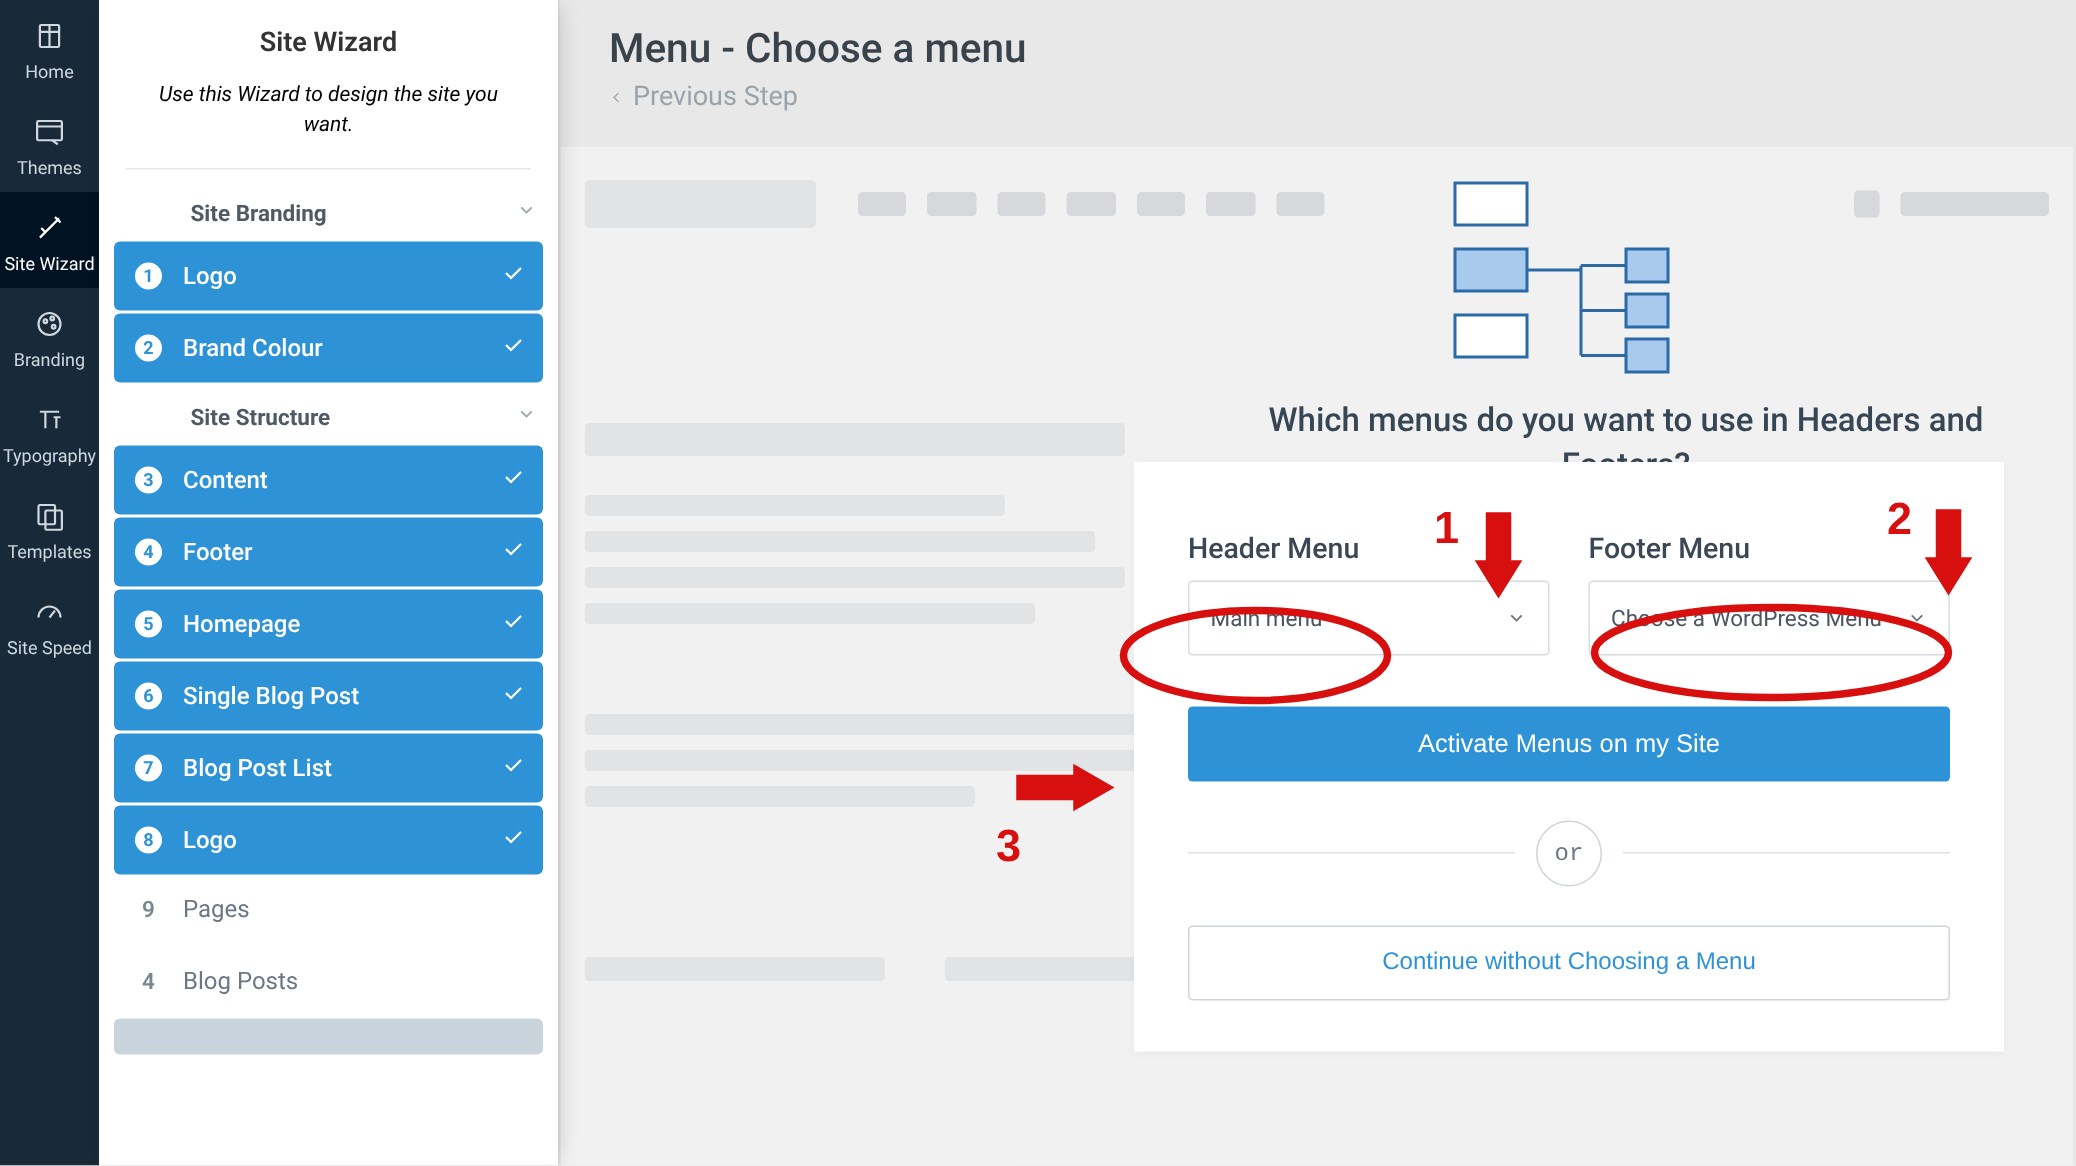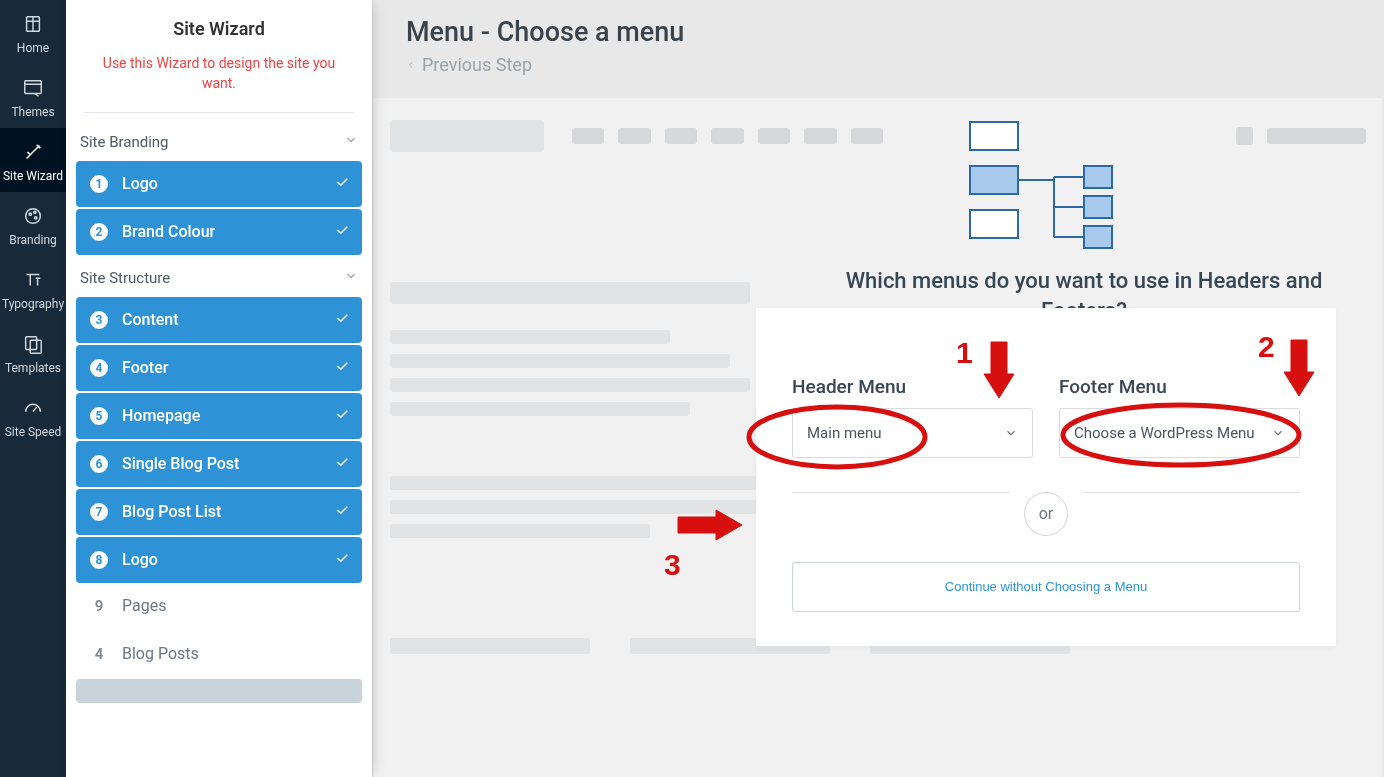--- a/index.html
+++ b/index.html
@@ -45,28 +45,29 @@
     overflow: hidden;
   }
   .wiz-header {
     padding: 18px 18px 6px;
     text-align: center;
   }
   .wiz-title {
     font-size: 18px; font-weight: 600; color: #333; margin-bottom: 14px;
   }
   .wiz-sub {
-    font-size: 14px; color: #ef4444; line-height: 1.45;
+    font-size: 14px; color: #000000; line-height: 1.45;
     padding: 0 10px 18px;
     border-bottom: 1px solid #e3e6ea;
+    font-style: italic;
   }
   .group-head {
     display: flex; align-items: center; justify-content: space-between;
     padding: 14px 14px 10px;
-    font-size: 15px; color: #505a64; font-weight: 400;
+    font-size: 15px; color: #505a64; font-weight: 700; margin-left: 47px;
   }
   .group-head .chev { color: #9aa2a9; }
   .chev svg { width: 14px; height: 14px; stroke: currentColor; fill: none; stroke-width: 2; }
 
   .steps { padding: 0 10px; display: flex; flex-direction: column; gap: 2px; }
   .step {
     display: flex; align-items: center;
     background: #2e93d6;
     color: #fff;
     border-radius: 4px;
@@ -135,21 +136,21 @@
     position: absolute; left: 440px; top: 168px; width: 540px;
     text-align: center; font-size: 22px; color: #374655; line-height: 1.4;
     font-weight: 500;
   }
 
   
   .card {
     position: absolute; right: 46px; top: 210px;
     width: 580px;
     background: #fff;
-    padding: 67px 36px 34px;
+    padding: 46px 36px 34px;
     box-shadow: 0 2px 6px rgba(0,0,0,0.04);
   }
   .fields { display: flex; gap: 26px; margin-bottom: 34px; }
   .fld { flex: 1; display: flex; flex-direction: column; gap: 10px; }
   .fld-label { font-size: 19px; color: #3b4754; font-weight: 500; }
   .select {
     height: 50px;
     border: 1px solid #d7dbdf;
     border-radius: 3px;
     display: flex; align-items: center; justify-content: space-between;
@@ -162,35 +163,36 @@
   .select svg { width: 14px; height: 14px; stroke: #6a737b; fill: none; stroke-width: 2; }
 
   .btn-primary {
     width: 100%; height: 50px;
     background: #2e93d6; color: #fff;
     border: 0; border-radius: 3px;
     font-size: 17px; font-weight: 500;
     cursor: pointer;
   }
   .or-row {
-    display: flex; gap: 14px;
+    display: flex; align-items: center; gap: 14px;
     margin: 26px 0;
+    font-family: Liberation Mono, monospace;
   }
   .or-row hr { flex: 1; border: 0; border-top: 1px solid #dfe3e6; }
   .or-pill {
     width: 44px; height: 44px; border-radius: 50%;
     border: 1px solid #cfd4d8;
     display: flex; align-items: center; justify-content: center;
     font-size: 16px; color: #6d7780;
   }
   .btn-secondary {
     width: 100%; height: 50px;
     background: #fff; color: #2e93d6;
     border: 1px solid #cfd4d8; border-radius: 3px;
-    font-size: 13px; font-weight: 500;
+    font-size: 16px; font-weight: 500;
     cursor: pointer;
   }
 
   
   .anno { position: absolute; pointer-events: none; }
   .anno-num { color: #d70f0f; font-weight: 800; font-size: 30px; font-family: Arial; }
   .anno svg { overflow: visible; }
   .anno path, .anno polygon, .anno ellipse { stroke: #d70f0f; fill: #d70f0f; }
   .anno ellipse { fill: none; stroke-width: 5; }
 </style>
@@ -425,20 +427,21 @@
         <div class="fld">
           <div class="fld-label">Footer Menu</div>
           <div class="select">
             <span class="sv">Choose a WordPress Menu</span>
             <svg viewBox="0 0 24 24">
                 <path d="M6 9l6 6 6-6"></path>
               </svg>
           </div>
         </div>
       </div>
+      <button class="btn-primary">Activate Menus on my Site</button>
       <div class="or-row">
         <hr>
           <div class="or-pill">or</div>
           <hr>
       </div>
       <button class="btn-secondary">Continue without Choosing a Menu</button>
     </div>
   </div>
 </main>
 

